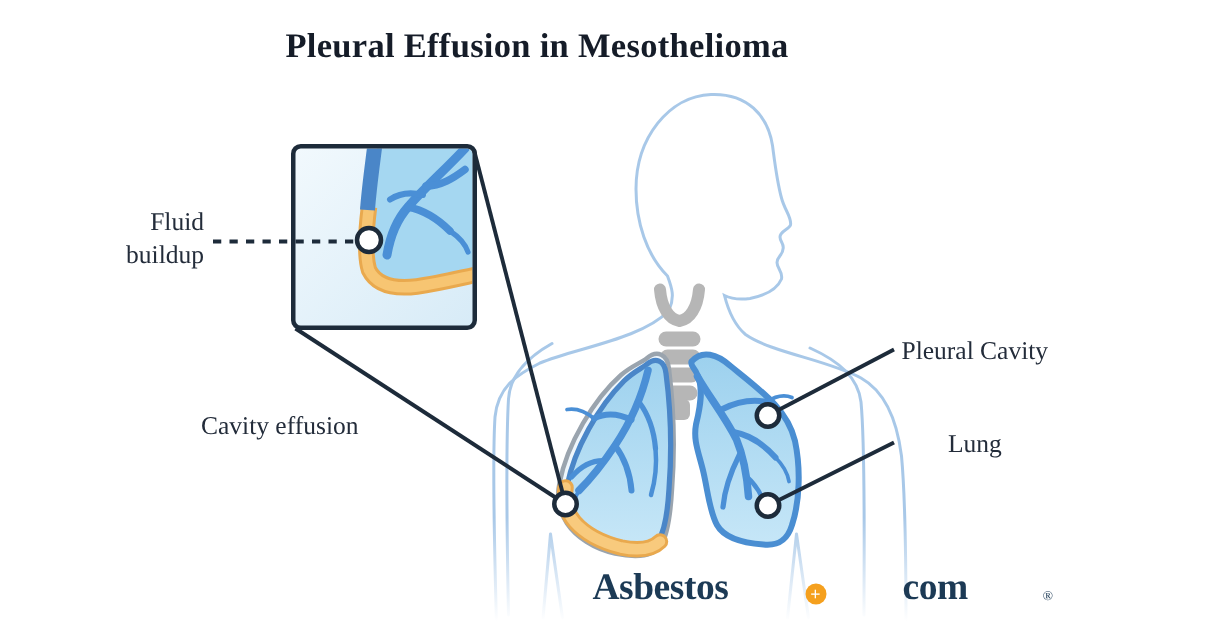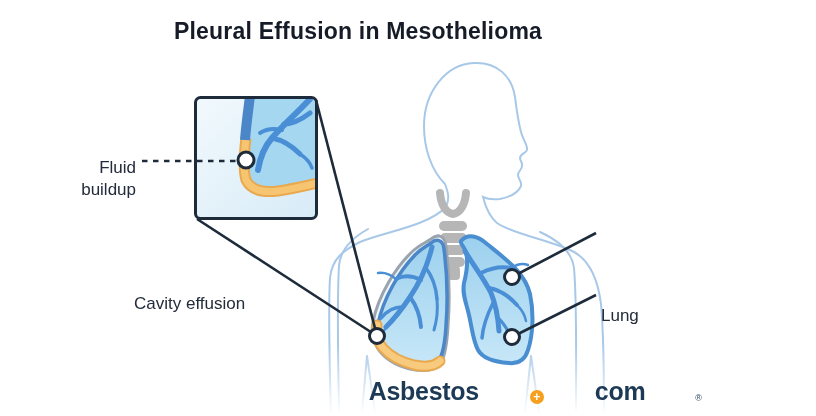--- a/index.html
+++ b/index.html
@@ -1,32 +1,32 @@
 <!DOCTYPE html>
 <html><head>
 <meta charset="utf-8">
 <style>
   html,body{margin:0;padding:0;background:#fff;}
   .stage{
     position:relative;width:716px;height:416px;background:#ffffff;overflow:hidden;
-    font-family:Liberation Sans, sans-serif;
+    font-family:Liberation Serif, serif;
   }
   .title{
     position:absolute;top:18px;left:0;right:0;text-align:center;
     font-size:23px;font-weight:700;color:#151c28;letter-spacing:.2px;
   }
   .svg-layer{position:absolute;inset:0;}
   .callout-label{
-    position:absolute;font-size:17px;color:#232c3a;line-height:22px;white-space:nowrap;margin-top:20px;
+    position:absolute;font-size:17px;color:#232c3a;line-height:22px;white-space:nowrap;
   }
   .callout-label.wrap{white-space:normal;}
   .label-fluid{left:56px;top:137px;width:80px;text-align:right;}
   .label-effusion{left:134px;top:273px;}
   .label-cavity{left:601px;top:223px;}
-  .label-lung{left:601px;top:285px;}
+  .label-lung{left:601px;top:285px;padding-left:31px;}
   .logo{
     position:absolute;right:14px;bottom:10px;display:flex;align-items:baseline;
     color:#1c3a55;font-weight:700;gap:48px;
   }
   .logo .brand{font-size:25px;letter-spacing:-0.3px;}
   .logo .tld{font-size:25px;letter-spacing:-0.3px;}
   .logo .plus-badge{
     display:inline-flex;align-items:center;justify-content:center;
     width:14px;height:14px;border-radius:50%;background:#f5a01e;color:#ffffff;
     font-size:12px;font-weight:700;line-height:14px;margin:0 3px;
@@ -159,20 +159,21 @@
     <g fill="#ffffff" stroke="#1d2b3a" stroke-width="3">
       <circle cx="246" cy="160" r="8"></circle>
       <circle cx="377" cy="336" r="7.5"></circle>
       <circle cx="512" cy="277" r="7.5"></circle>
       <circle cx="512" cy="337" r="7.5"></circle>
     </g>
   </svg>
 
   <div class="callout-label wrap label-fluid">Fluid buildup</div>
   <div class="callout-label label-effusion">Cavity effusion</div>
+  <div class="callout-label label-cavity">Pleural Cavity</div>
   <div class="callout-label label-lung">Lung</div>
 
   <div class="logo">
     <span class="brand">Asbestos</span>
     <span class="plus-badge">+</span>
     <span class="tld">com</span>
     <span class="reg">®</span>
   </div>
 
 </div>

